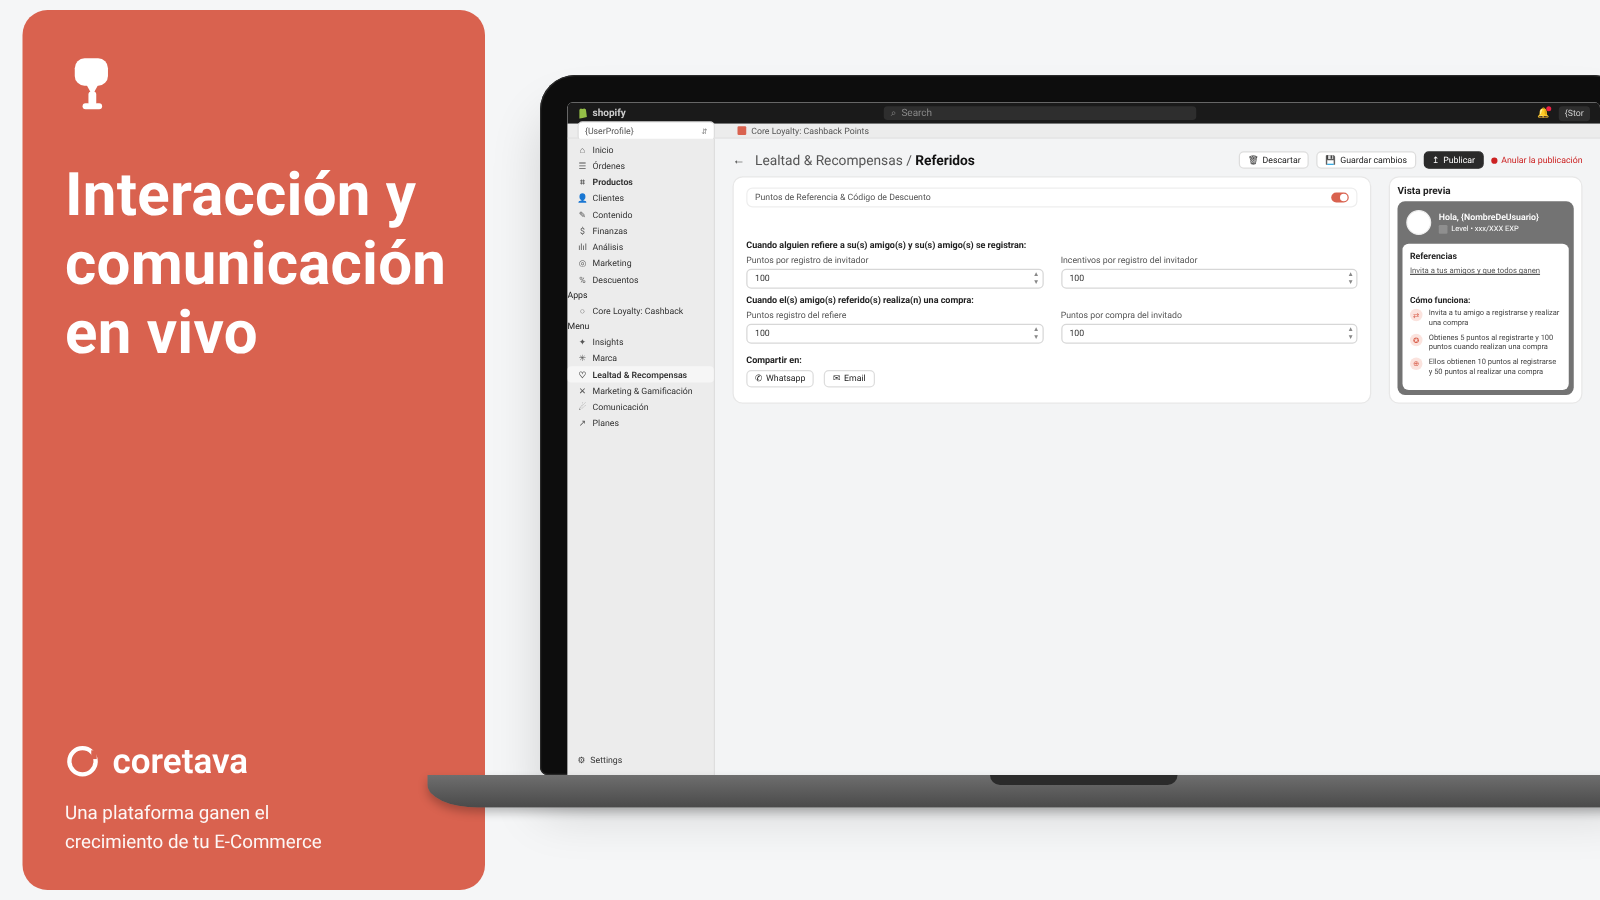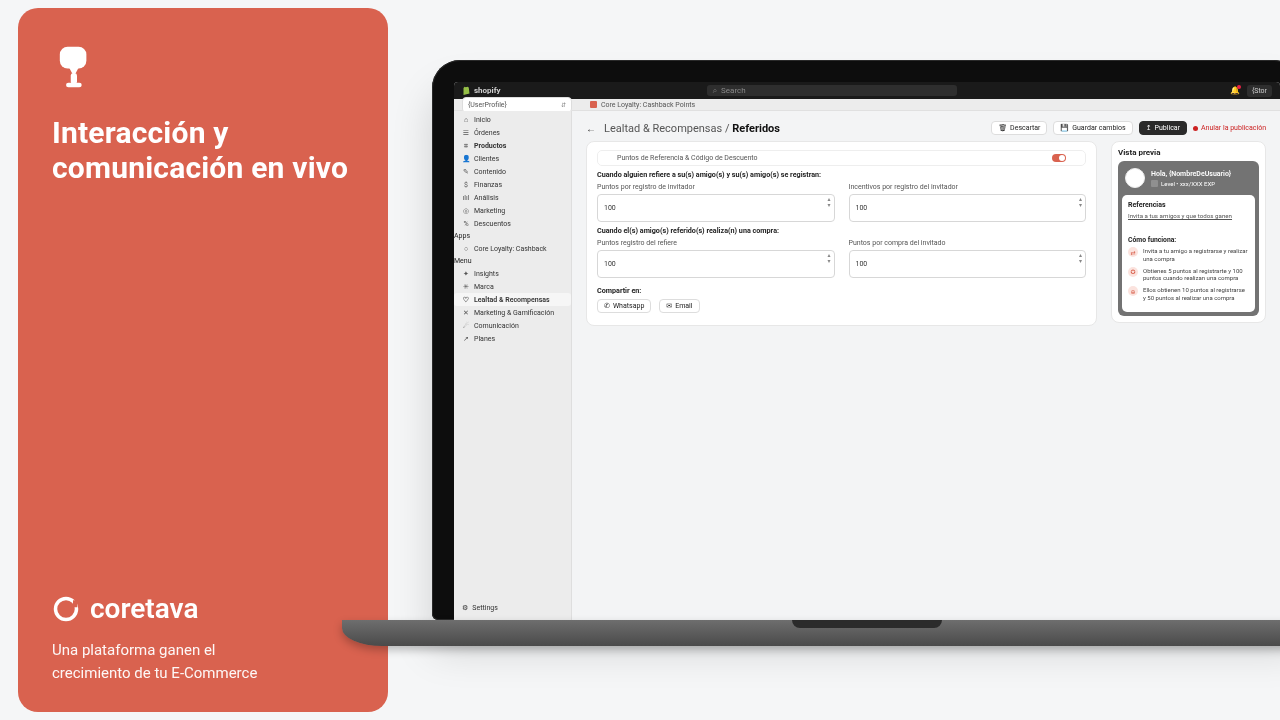--- a/index.html
+++ b/index.html
@@ -6,21 +6,21 @@
   html, body { width: 1280px; height: 720px; font-family: -apple-system, BlinkMacSystemFont, "Segoe UI", Roboto, sans-serif; background:#f5f6f7; overflow:hidden; }
   .stage { position:relative; width:1280px; height:720px; }
 
   
   .card {
     position:absolute; left:18px; top:8px; width:370px; height:704px;
     background:#D9624F; border-radius:20px; color:#fff; padding:34px 32px 28px 34px;
     display:flex; flex-direction:column;
   }
   .card .logo-icon svg { width:50px; height:50px; }
-  .heading { font-size:30px; line-height:1.15; font-weight:700; margin-top:20px; letter-spacing:.2px;}
+  .heading { font-size:48px; line-height:1.15; font-weight:700; margin-top:32px; letter-spacing:.2px;}
   .spacer { flex:1; }
   .coretava { display:flex; align-items:center; gap:10px; margin-bottom:14px; }
   .coretava svg { width:28px; height:28px; }
   .coretava-name { font-size:28px; font-weight:600; }
   .tagline { font-size:15px; line-height:1.5; opacity:.95; max-width:240px;}
 
   
   .laptop {
     position:absolute; left:432px; top:60px; width:870px; height:640px;
   }
@@ -74,28 +74,28 @@
   .title-path .cur { font-weight:700; color:#111;}
   .actions { margin-left:auto; display:flex; gap:6px; align-items:center;}
   .pillbtn { background:#fff; border:1px solid #ddd; border-radius:4px; padding:2px 6px; font-size:7px; display:flex; align-items:center; gap:3px;}
   .pillbtn.dark { background:#2a2a2a; color:#fff; border-color:#2a2a2a;}
   .anular { color:#c22; font-size:7px; display:flex; align-items:center; gap:3px;}
   .anular::before { content:""; width:5px; height:5px; background:#c22; border-radius:50%; display:inline-block;}
 
   .columns { display:flex; gap:14px; align-items:flex-start;}
 
   .form-card { flex:1; background:#fff; border:1px solid #e7e7e7; border-radius:8px; padding:8px 10px 12px; }
-  .toggle-row { border:1px solid #eee; border-radius:5px; display:flex; align-items:center; justify-content:space-between; padding:3px 19px; font-size:7px; color:#555; margin-bottom:4px;}
+  .toggle-row { border:1px solid #eee; border-radius:5px; display:flex; align-items:center; justify-content:space-between; padding:3px 6px; font-size:7px; color:#555; margin-bottom:25px;}
   .switch { width:14px; height:8px; background:#D9624F; border-radius:5px; position:relative;}
   .switch::after { content:""; width:6px; height:6px; background:#fff; border-radius:50%; position:absolute; top:1px; right:1px;}
   .sect-title { font-weight:700; font-size:7.2px; margin:4px 0 4px;}
   .row2 { display:flex; gap:14px; margin-bottom:4px;}
   .fld { flex:1; }
   .fld label { font-size:7px; color:#555; display:block; margin-bottom:3px;}
-  .numbox { height:28px; border:1px solid #d7d7d7; border-radius:4px; background:#fff; display:flex; align-items:center; padding:0 6px; font-size:7px; color:#333; position:relative;}
+  .numbox { height:16px; border:1px solid #d7d7d7; border-radius:4px; background:#fff; display:flex; align-items:center; padding:0 6px; font-size:7px; color:#333; position:relative;}
   .numbox .spin { position:absolute; right:3px; top:1px; font-size:6px; color:#888; line-height:6px;}
   .share { margin-top:8px;}
   .share .lab { font-weight:700; font-size:7.2px; margin-bottom:4px;}
   .chipbtn { display:inline-flex; align-items:center; gap:3px; border:1px solid #ddd; border-radius:4px; padding:2px 6px; font-size:7px; background:#fff; margin-right:6px;}
 
   .preview { width:155px; background:#fff; border:1px solid #e7e7e7; border-radius:8px; padding:6px;}
   .preview .pv-title { font-weight:700; font-size:8px; margin-bottom:4px;}
   .widget { background:#737373; border-radius:6px; overflow:hidden; }
   .whead { display:flex; gap:6px; padding:7px; color:#fff; align-items:center;}
   .avatar { width:20px; height:20px; border-radius:50%; background:#fff; border:1px solid #eee;}

